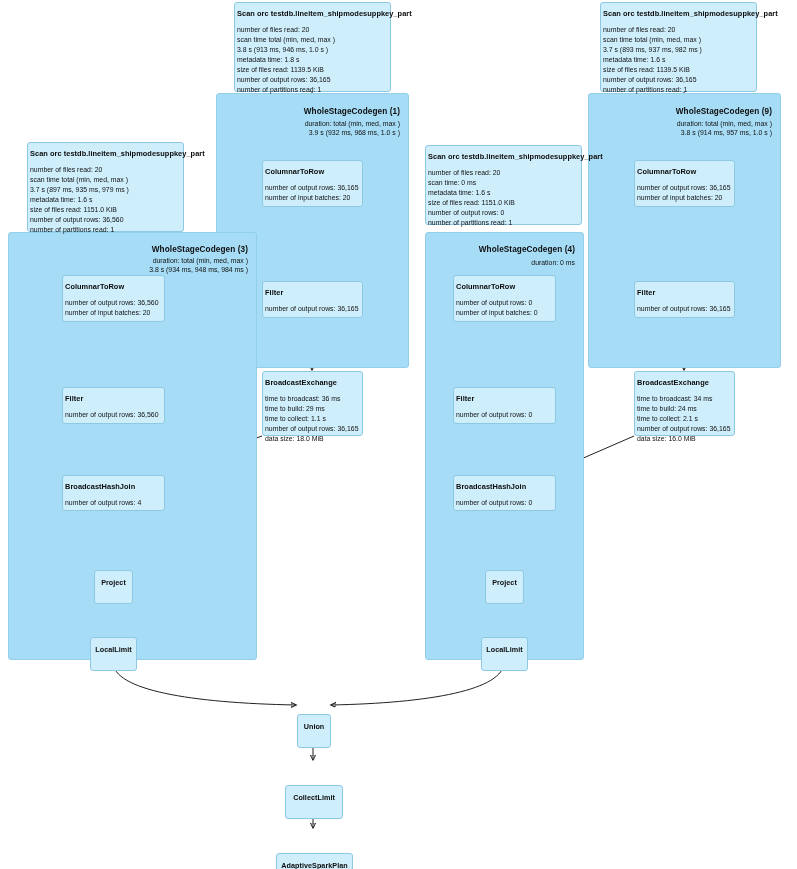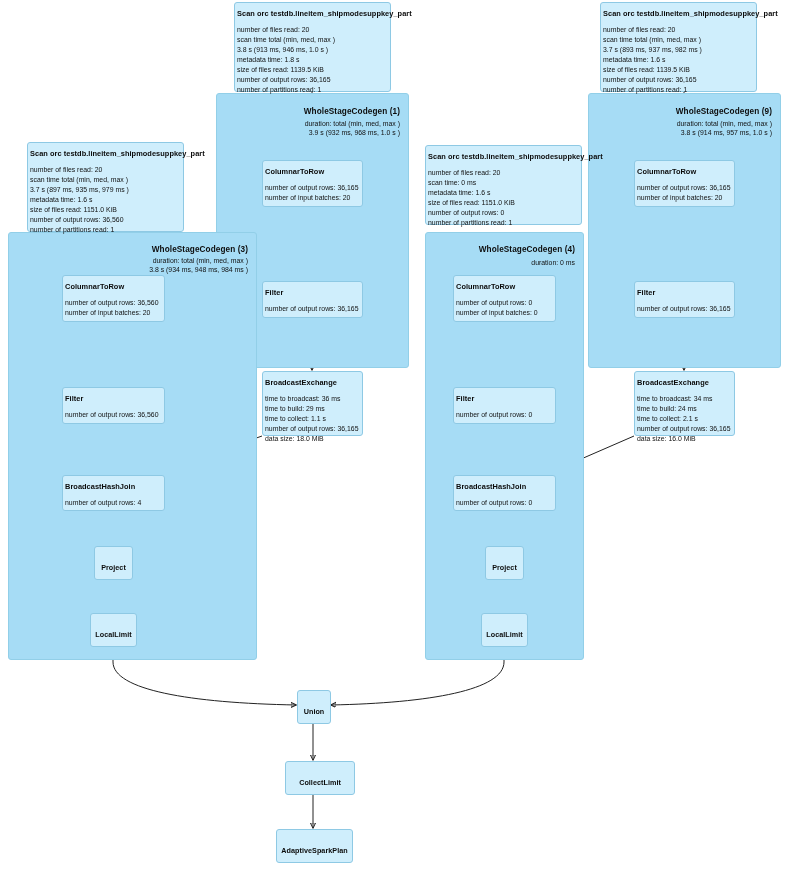--- a/index.html
+++ b/index.html
@@ -63,23 +63,24 @@
   .node-metrics {
     margin-top: 7px;
     font-size: 6.9px;
     color: #111;
     line-height: 1.45;
     white-space: pre;
   }
   
   .node.center {
     display: flex;
-    align-items: flex-start;
+    align-items: flex-end;
     justify-content: center;
     padding: 16px;
+    margin-top: 24px;
   }
   .node.center .node-title {
     font-size: 7.2px;
   }
   
   svg.edges {
     position: absolute;
     left: 0;
     top: 0;
     width: 797px;
@@ -294,21 +295,21 @@
 time to build: 24 ms
 time to collect: 2.1 s
 number of output rows: 36,165
 data size: 16.0 MiB</div>
   </div>
 
   <div class="node center" style="left:297px; top:690px; width:24px; height:32px;">
     <div class="node-title">Union</div>
   </div>
 
-  <div class="node center" style="left:285px; top:761px; width:70px; height:30px;">
+  <div class="node center" style="left:285px; top:761px; width:58px; height:30px;">
     <div class="node-title">CollectLimit</div>
   </div>
 
   <div class="node center" style="left:276px; top:829px; width:77px; height:30px;">
     <div class="node-title">AdaptiveSparkPlan</div>
   </div>
 
 </div>
 
 </body></html>

